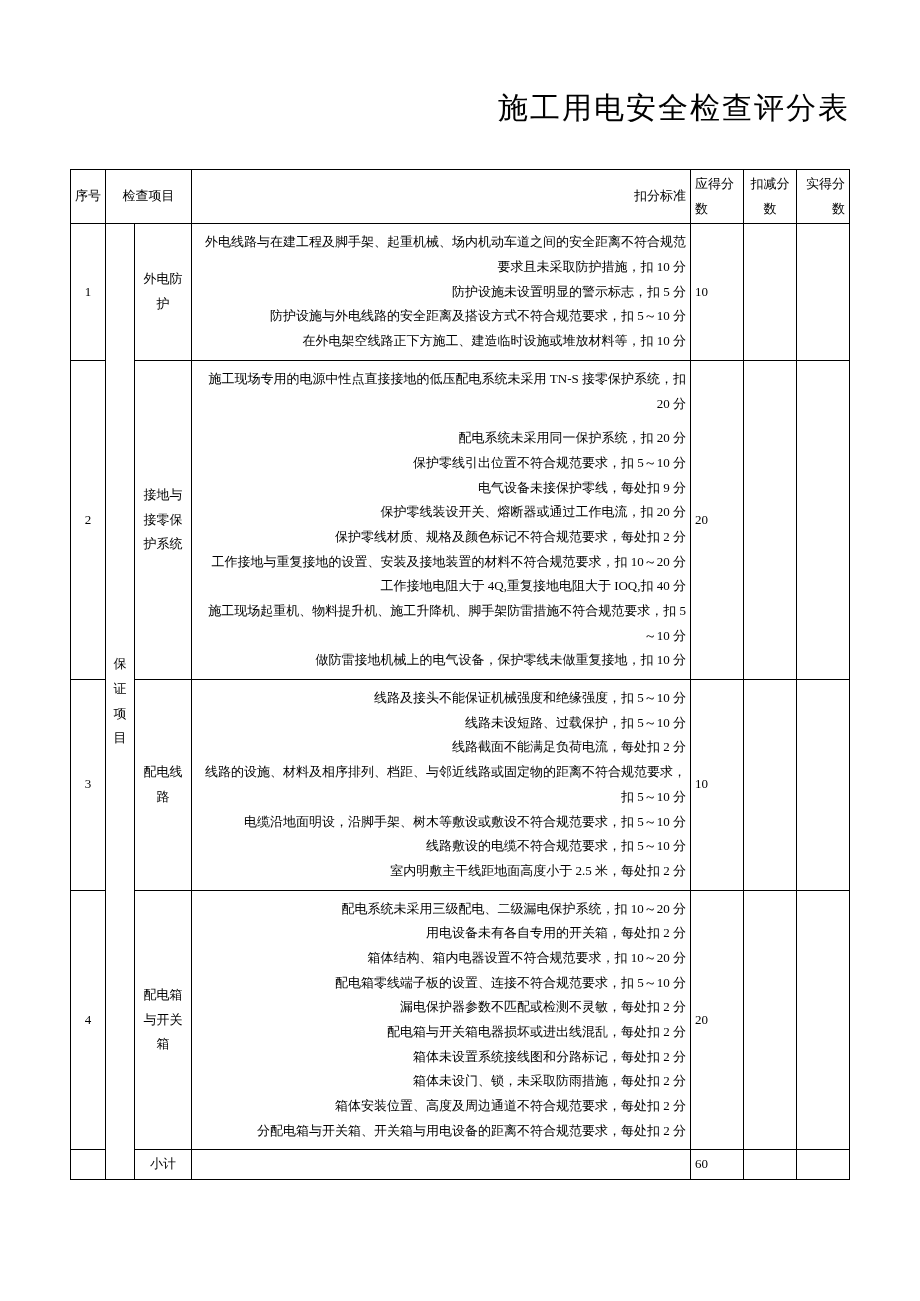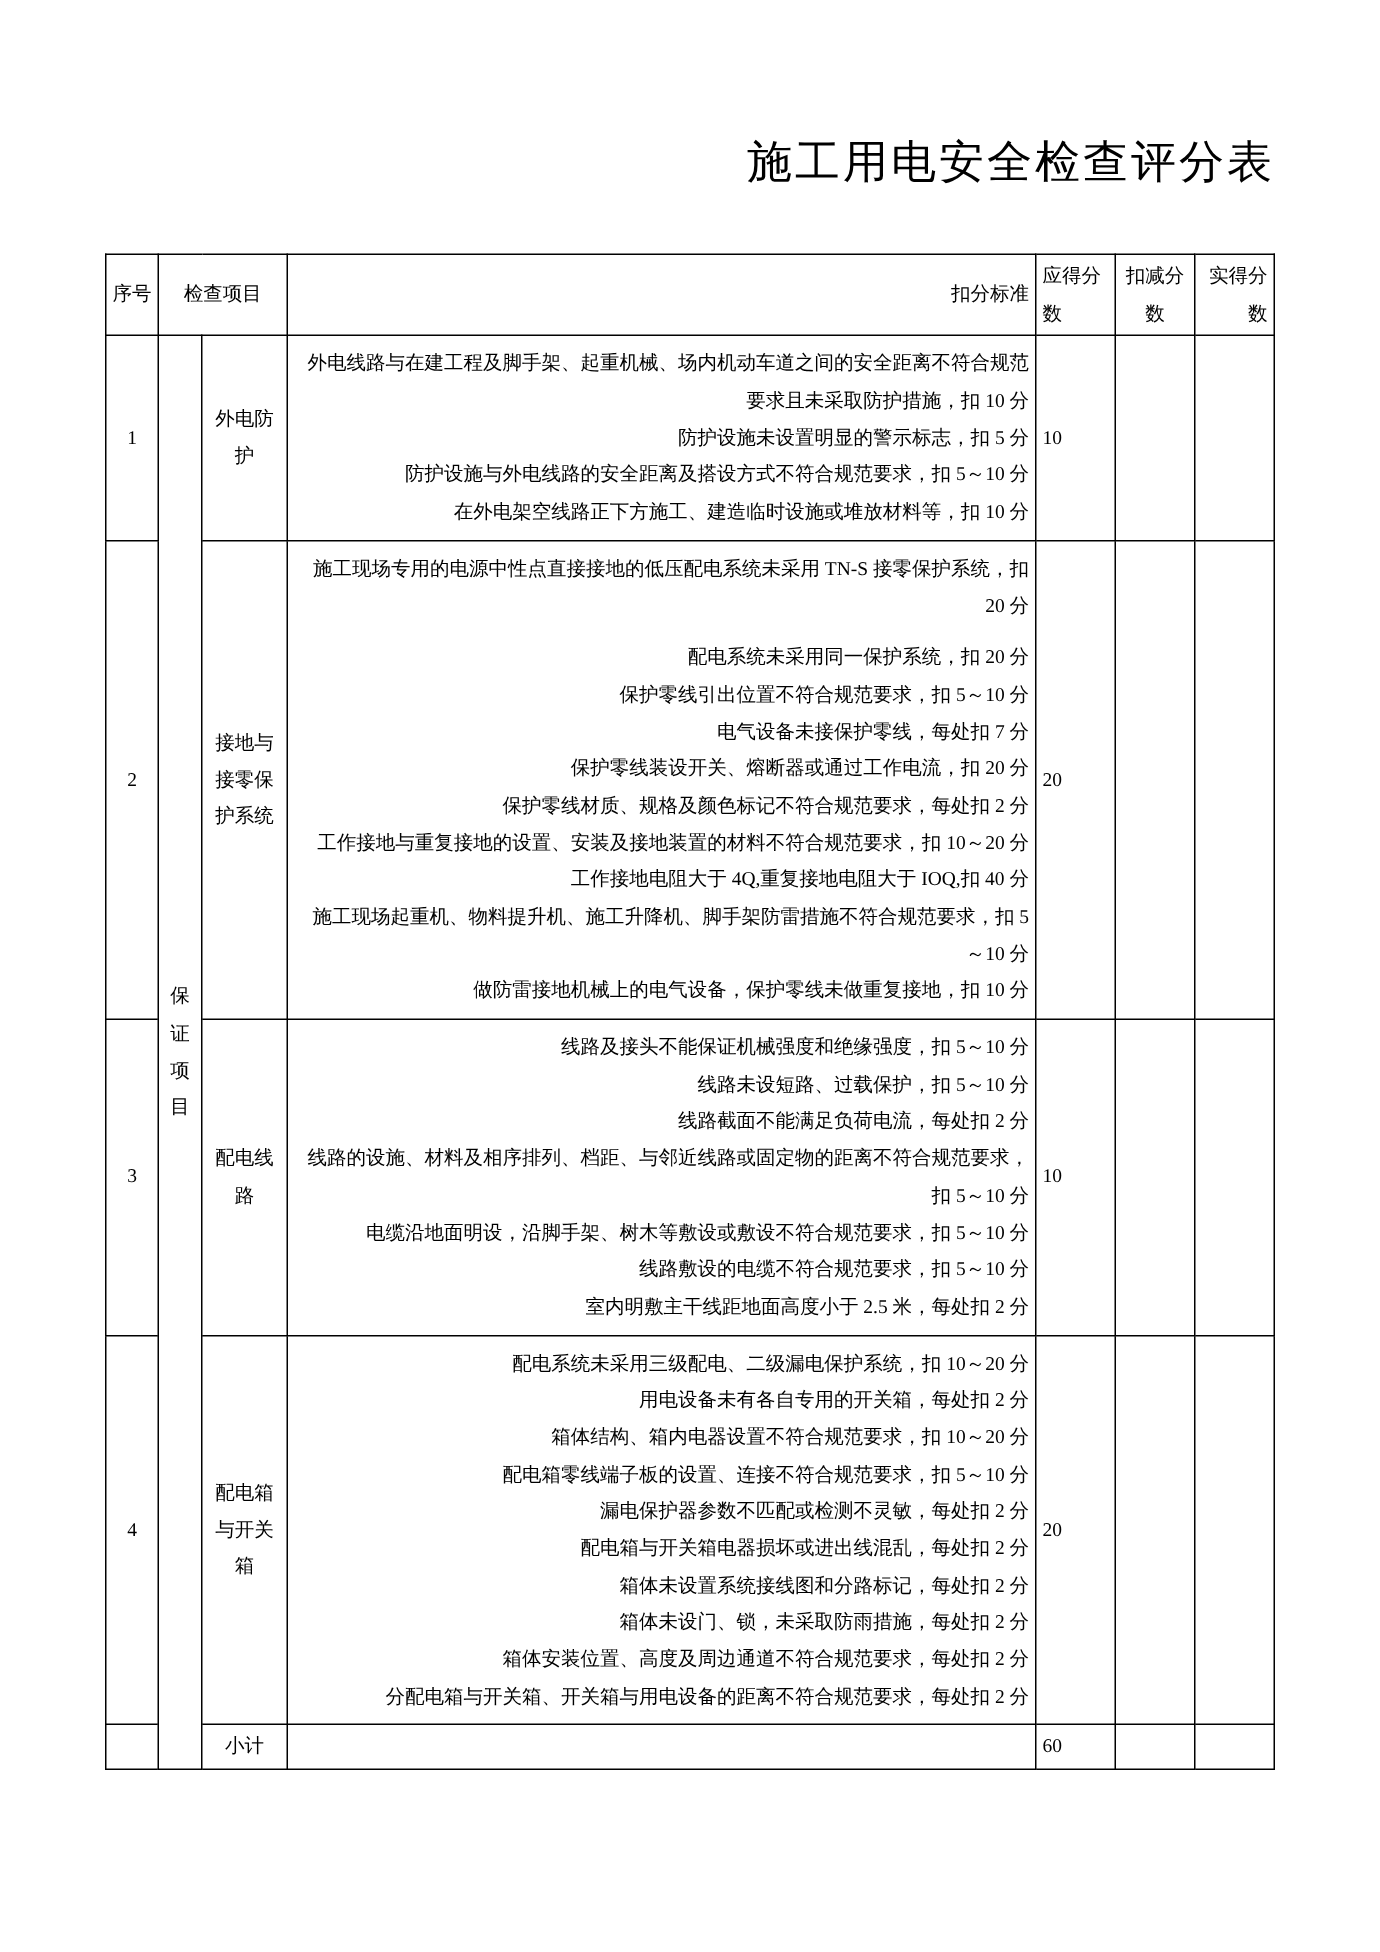--- a/index.html
+++ b/index.html
@@ -77,21 +77,21 @@
       <td class="col-actual"></td>
     </tr>
 
     <tr>
       <td class="col-seq">2</td>
       <td class="col-sub vcell">接地与接零保护系统</td>
       <td class="col-criteria criteria-list">
         <div style="margin-bottom:10px;">施工现场专用的电源中性点直接接地的低压配电系统未采用 TN-S 接零保护系统，扣 20 分</div>
         <div>配电系统未采用同一保护系统，扣 20 分</div>
         <div>保护零线引出位置不符合规范要求，扣 5～10 分</div>
-        <div>电气设备未接保护零线，每处扣 7 分</div>
+        <div>电气设备未接保护零线，每处扣 9 分</div>
         <div>保护零线装设开关、熔断器或通过工作电流，扣 20 分</div>
         <div>保护零线材质、规格及颜色标记不符合规范要求，每处扣 2 分</div>
         <div>工作接地与重复接地的设置、安装及接地装置的材料不符合规范要求，扣 10～20 分</div>
         <div>工作接地电阻大于 4Q,重复接地电阻大于 IOQ,扣 40 分</div>
         <div>施工现场起重机、物料提升机、施工升降机、脚手架防雷措施不符合规范要求，扣 5～10 分</div>
         <div>做防雷接地机械上的电气设备，保护零线未做重复接地，扣 10 分</div>
       </td>
       <td class="col-score">20</td>
       <td class="col-deduct"></td>
       <td class="col-actual"></td>

